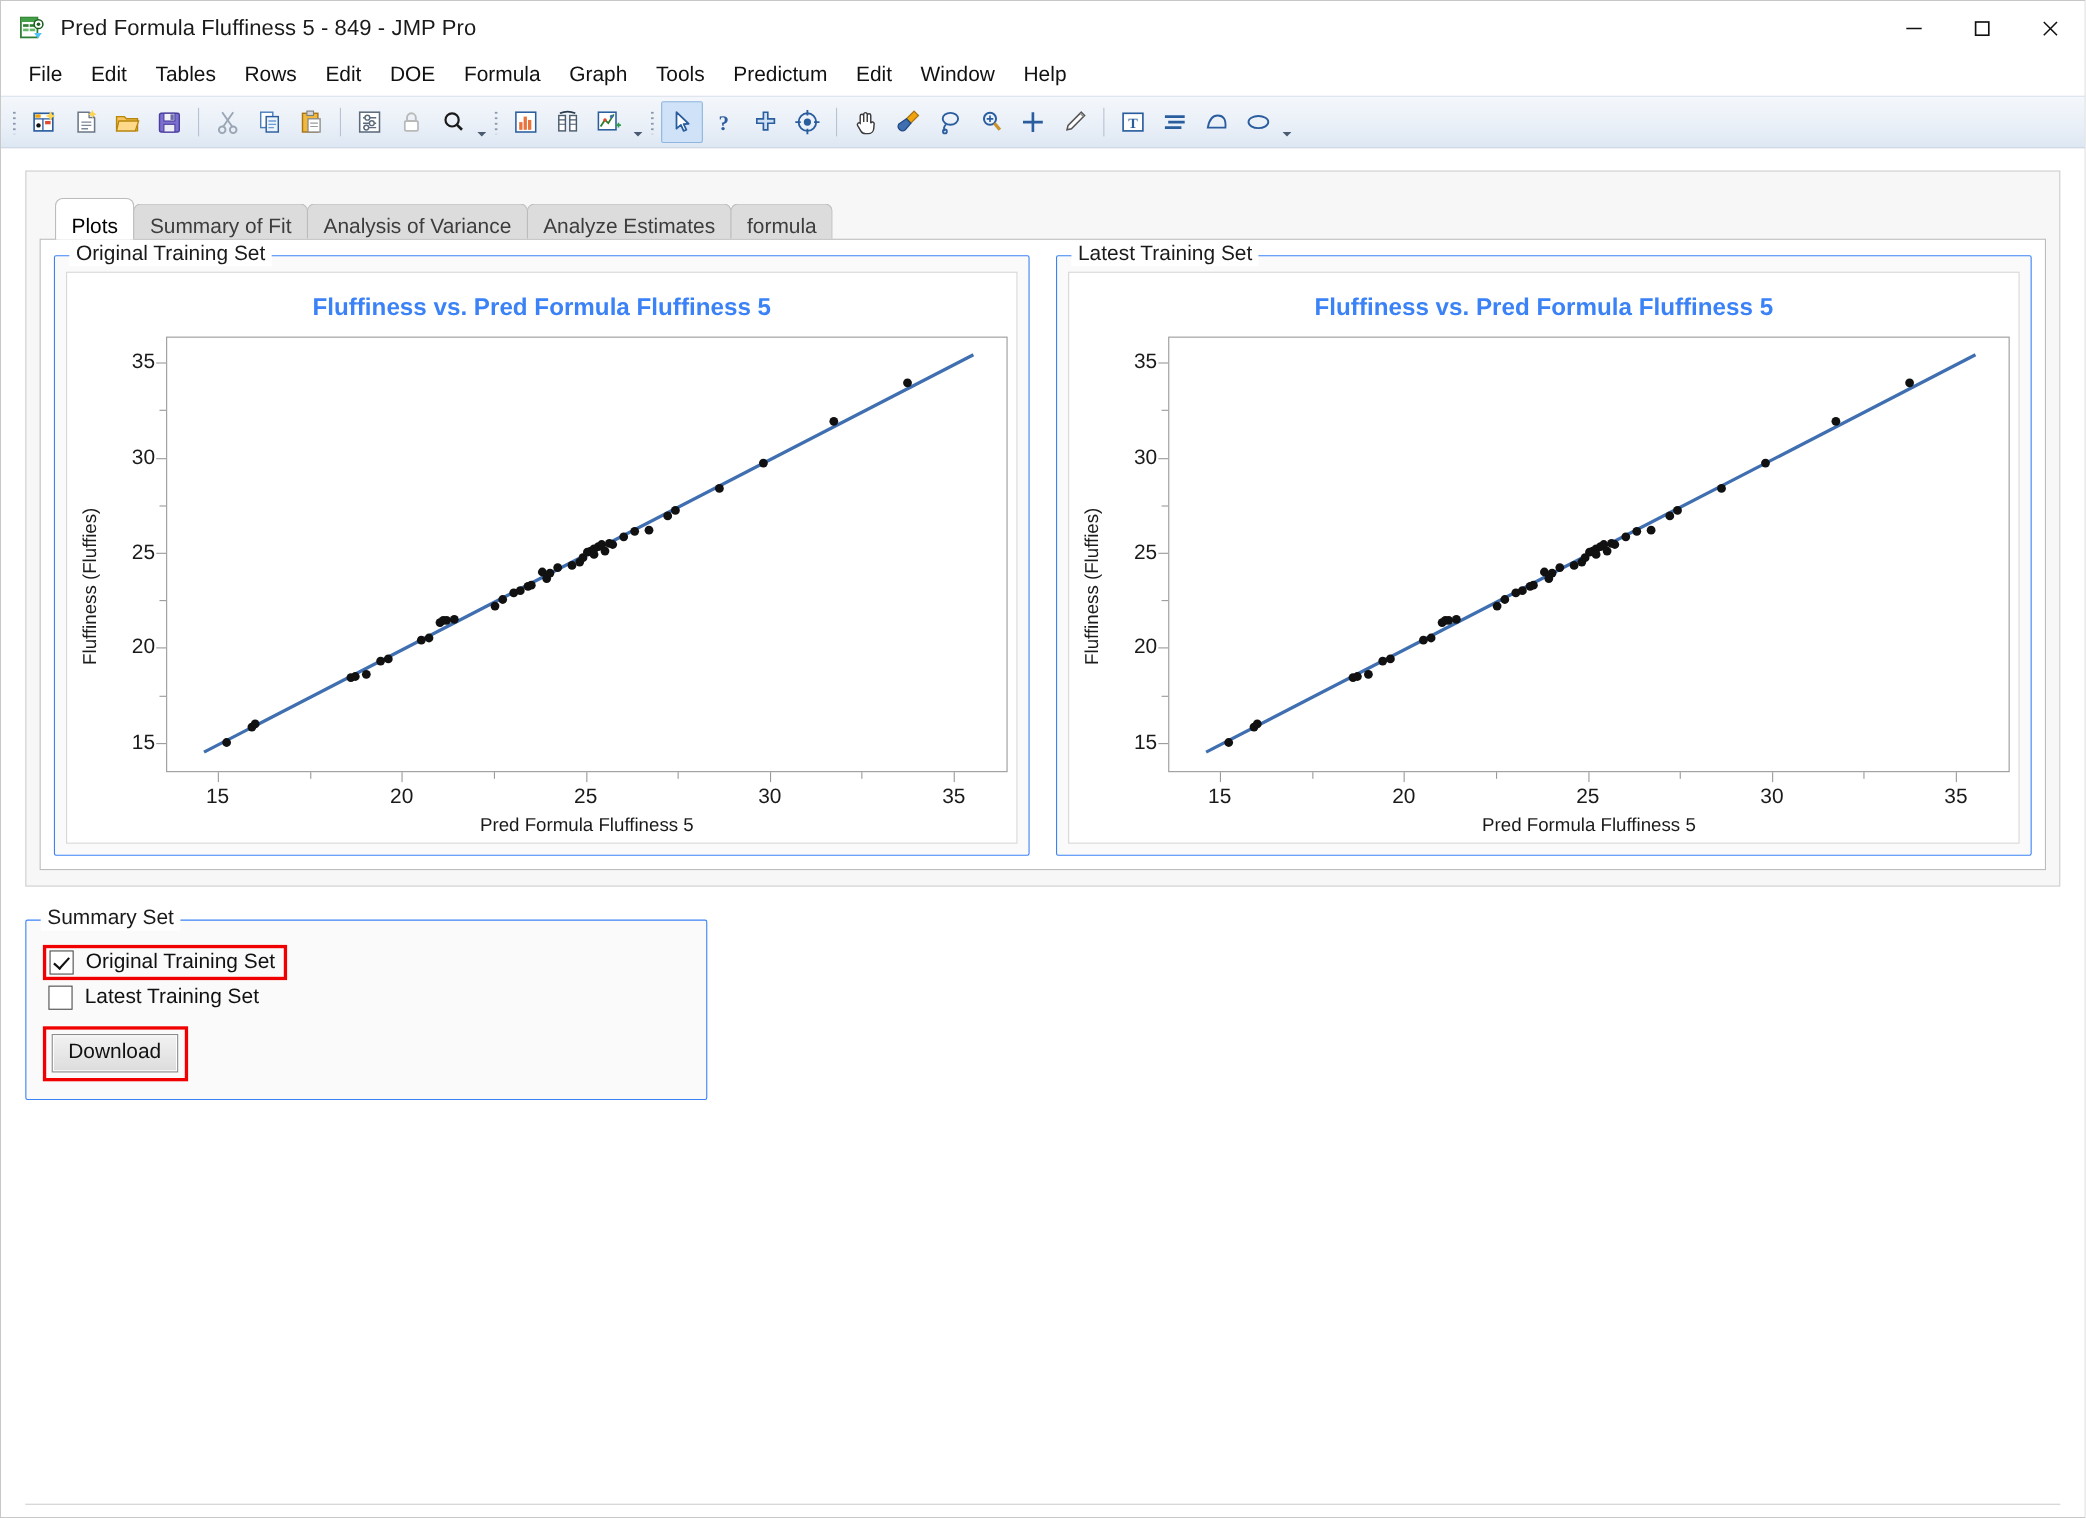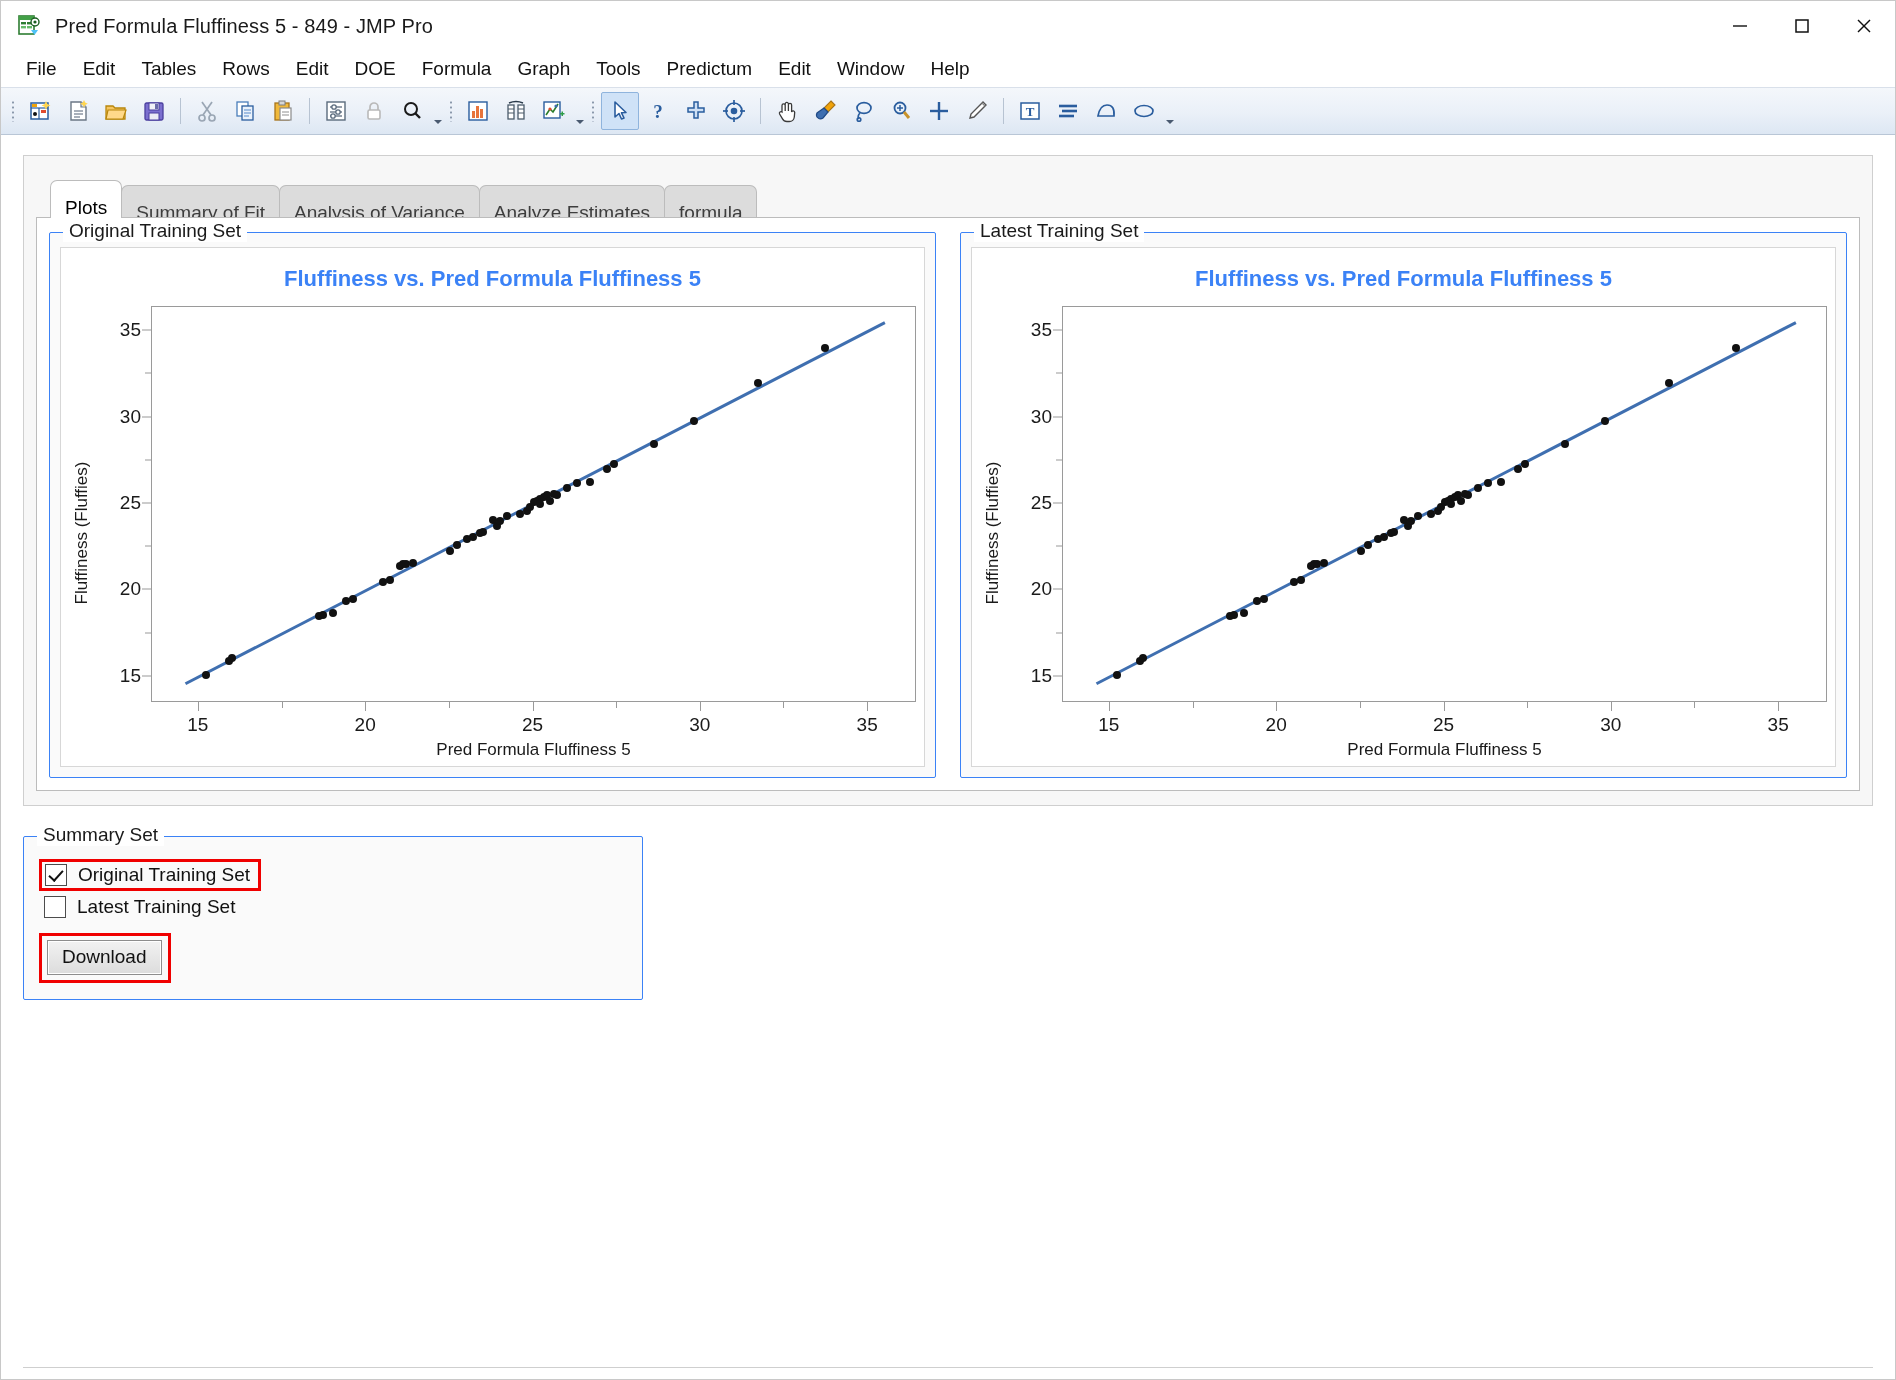--- a/index.html
+++ b/index.html
@@ -85,22 +85,22 @@
     flex: 1; background: #ffffff; padding: 20px 22px 0 22px;
     display: flex; flex-direction: column; min-height: 0;
   }
   .panel {
     border: 1px solid #cfcfcf; background: #f7f7f7;
     padding: 12px 12px 14px 12px;
   }
   
   .tabstrip { display: flex; align-items: flex-end; height: 38px; margin: 12px 0 0 14px; }
   .tab {
-    height: 33px; padding: 16px 14px;
-    display: flex; align-items: flex-start; justify-content: center;
+    height: 33px; padding: 0 14px;
+    display: flex; align-items: flex-end; justify-content: center;
     font-size: 19px; color: #3d3d3d;
     background: #dcdcdc;
     border: 1px solid #bcbcbc; border-bottom: none;
     border-radius: 7px 7px 0 0;
     margin-right: -1px; cursor: default;
     position: relative;
   }
   .tab.selected {
     background: #ffffff; color: #000; height: 38px; z-index: 3;
     border-color: #bcbcbc; font-weight: 400;

